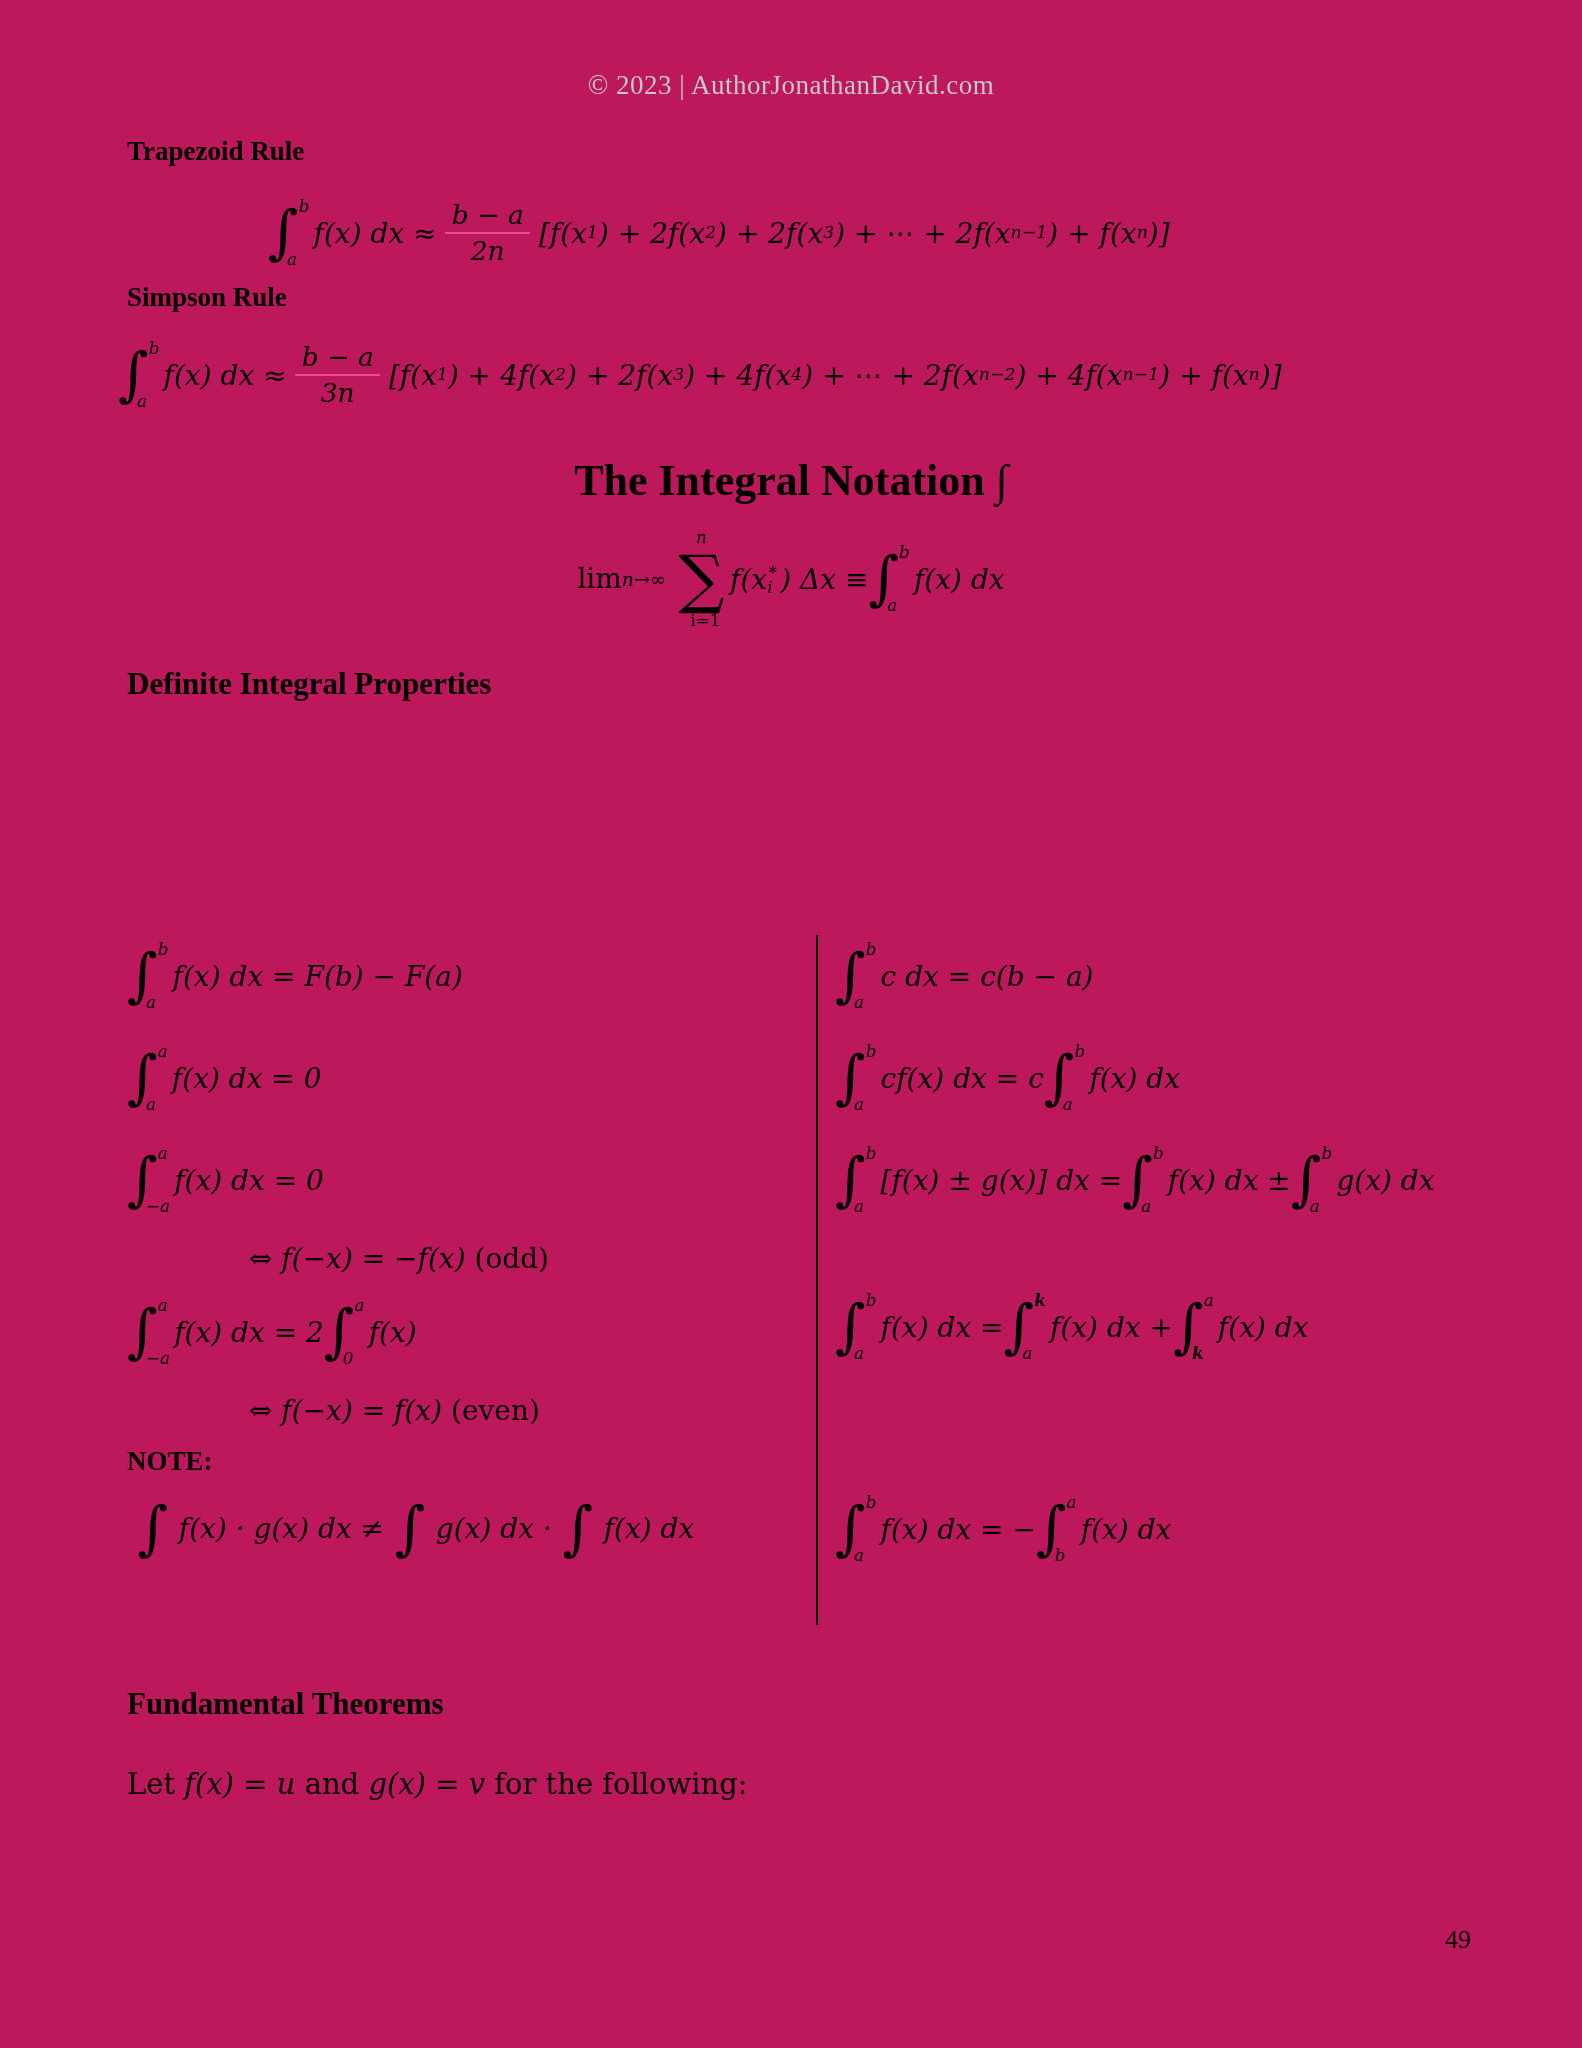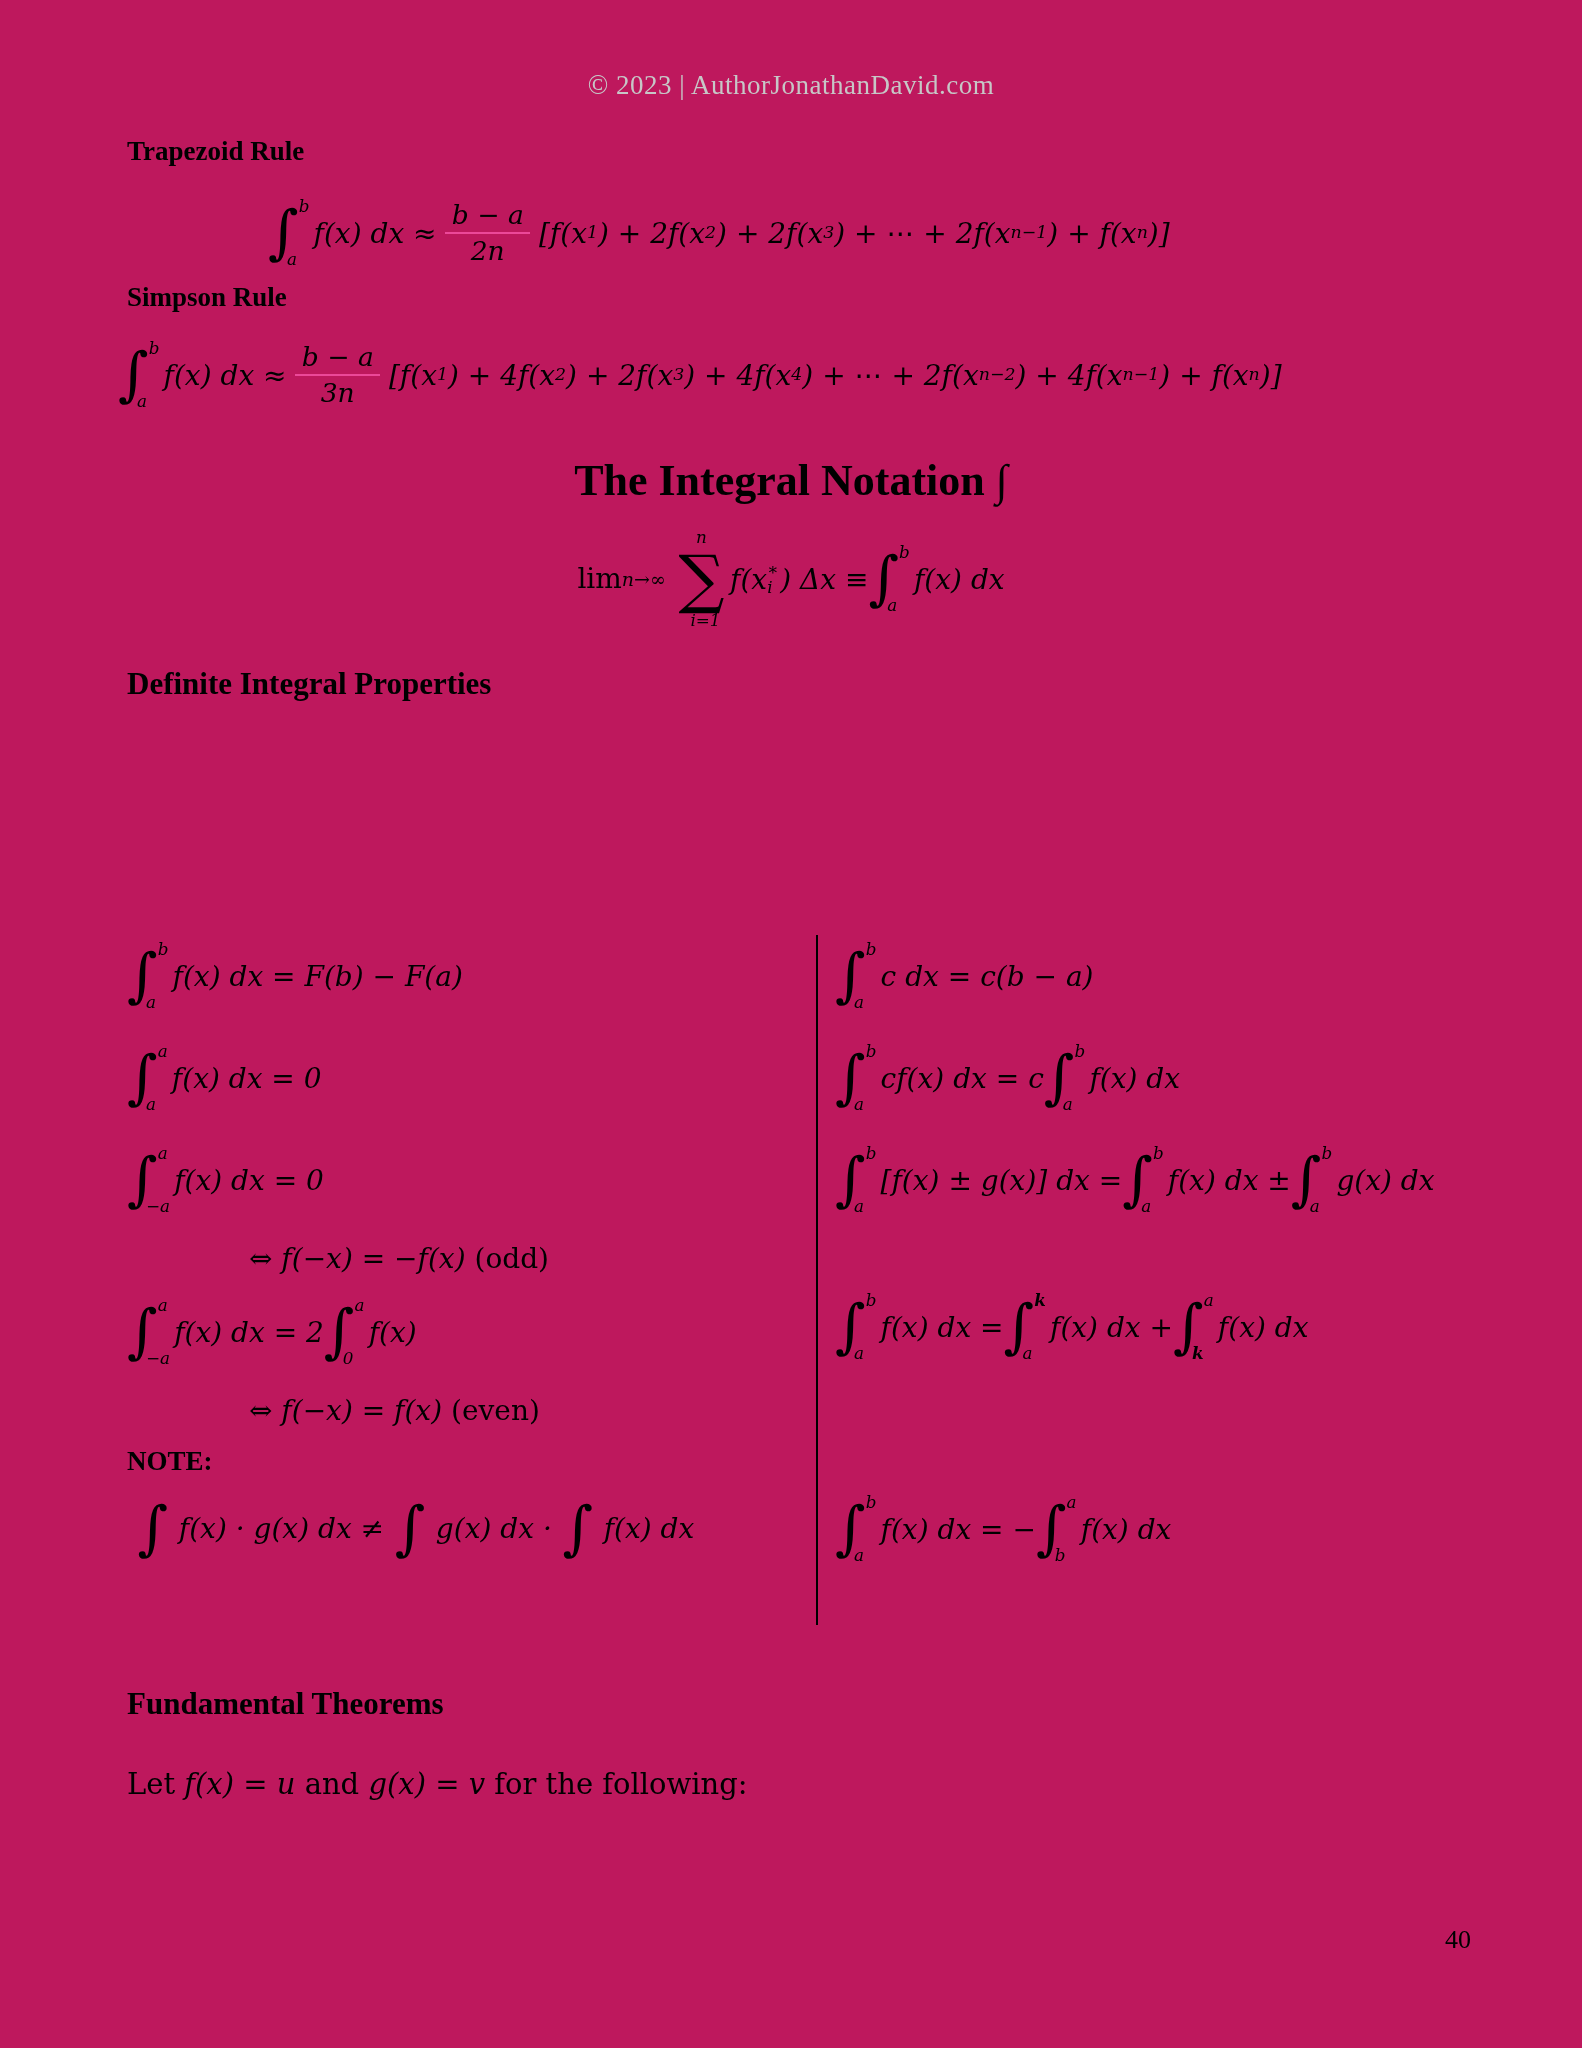--- a/index.html
+++ b/index.html
@@ -52,21 +52,21 @@
   .mint0 { font-size:2.1em; line-height:1.2; margin:0 0.18em; font-style:normal; }
   .mfrac {
     display:inline-flex; flex-direction:column; align-items:center;
     margin:0 0.32em; font-size:0.95em; line-height:1.15; font-style:italic;
   }
   .mfrac .num { border-bottom:2px solid #ec4899; padding:0 0.25em 0.06em; }
   .mfrac .den { padding-top:0.06em; }
   .msum { display:inline-flex; flex-direction:column; align-items:center; line-height:1; margin:0 0.2em; }
   .msum .stop { font-size:0.6em; font-style:italic; margin-bottom:0.15em; }
   .msum .sg   { font-size:2.3em; line-height:0.95; }
-  .msum .sbot { font-size:0.6em; font-style:italic; margin-top:0.18em;margin-left:8px; }
+  .msum .sbot { font-size:0.6em; margin-top:0.18em;margin-left:8px; }
   .mlim { display:inline-flex; flex-direction:row; align-items:center; line-height:1.05; margin-right:0.25em; }
   .mlim .lmain  { font-style:normal; }
   .mlim .lunder { font-size:0.68em; font-style:italic; }
   .mss {
     display:inline-flex; flex-direction:column; align-items:flex-start;
     font-size:0.6em; line-height:1.05; font-style:italic; margin-right:0.1em;
   }
   
   .f-trapezoid { position:absolute; left:268px; top:188px; height:90px; }
   .f-simpson   { position:absolute; left:118px; top:330px; height:90px; }
@@ -356,15 +356,15 @@
 
   <div class="h-section" style="top:1686px;">Fundamental Theorems</div>
   <div class="math intro-text">
       <span class="mr">Let </span>
       <span class="mi">f(x) = u </span>
       <span class="mr">and </span>
       <span class="mi">g(x) = v </span>
       <span class="mr">for the following:</span>
     </div>
 
-  <div class="page-number">40</div>
+  <div class="page-number">49</div>
 
 </div>
 
 </body></html>

